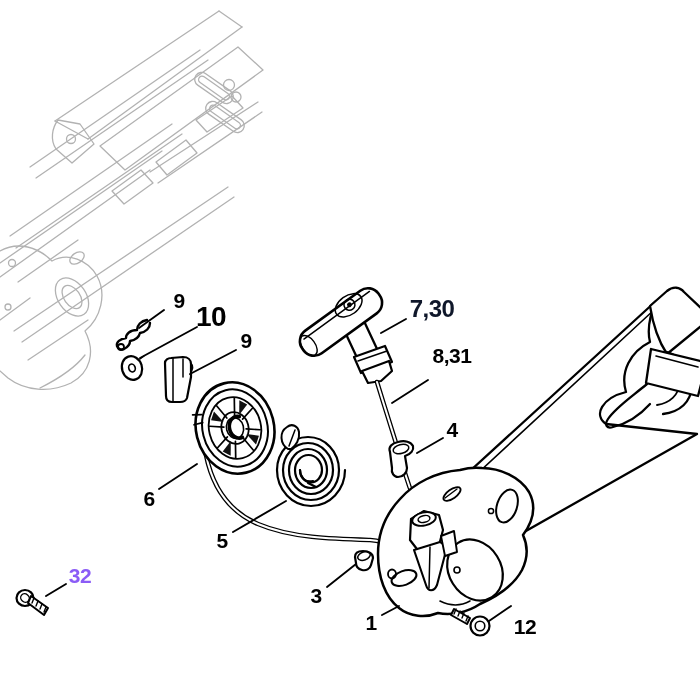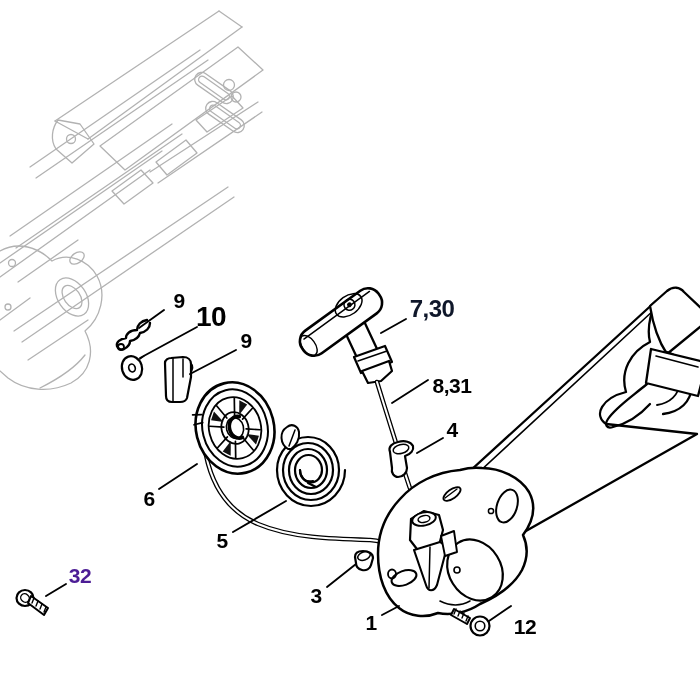--- a/index.html
+++ b/index.html
@@ -273,17 +273,17 @@
   <div id="labels">
       <div class="part-label" style="left: 371px; top: 623px; color: rgb(0, 0, 0); font-size: 21px;">1</div>
       <div class="part-label" style="left: 316px; top: 596px; color: rgb(0, 0, 0); font-size: 21px;">3</div>
       <div class="part-label" style="left: 452px; top: 430px; color: rgb(0, 0, 0); font-size: 21px;">4</div>
       <div class="part-label" style="left: 222px; top: 541px; color: rgb(0, 0, 0); font-size: 21px;">5</div>
       <div class="part-label" style="left: 149px; top: 499px; color: rgb(0, 0, 0); font-size: 21px;">6</div>
       <div class="part-label" style="left: 246px; top: 341px; color: rgb(0, 0, 0); font-size: 21px;">9</div>
       <div class="part-label" style="left: 211px; top: 317px; color: rgb(0, 0, 0); font-size: 28px;">10</div>
       <div class="part-label" style="left: 179px; top: 301px; color: rgb(0, 0, 0); font-size: 21px;">9</div>
       <div class="part-label" style="left: 525px; top: 627px; color: rgb(0, 0, 0); font-size: 21px;">12</div>
-      <div class="part-label" style="left: 80px; top: 576px; color: #4c1d95; font-size: 21px;">32</div>
+      <div class="part-label" style="left: 80px; top: 576px; color: #8b5cf6; font-size: 21px;">32</div>
       <div class="part-label" style="left: 432px; top: 309px; color: #0f172a; font-size: 24px;">7,30</div>
-      <div class="part-label" style="left: 452px; top: 386px; color: rgb(0, 0, 0); font-size: 21px;">8,31</div>
+      <div class="part-label" style="left: 452px; top: 356px; color: rgb(0, 0, 0); font-size: 21px;">8,31</div>
     </div>
 </div>
 
 </body></html>

